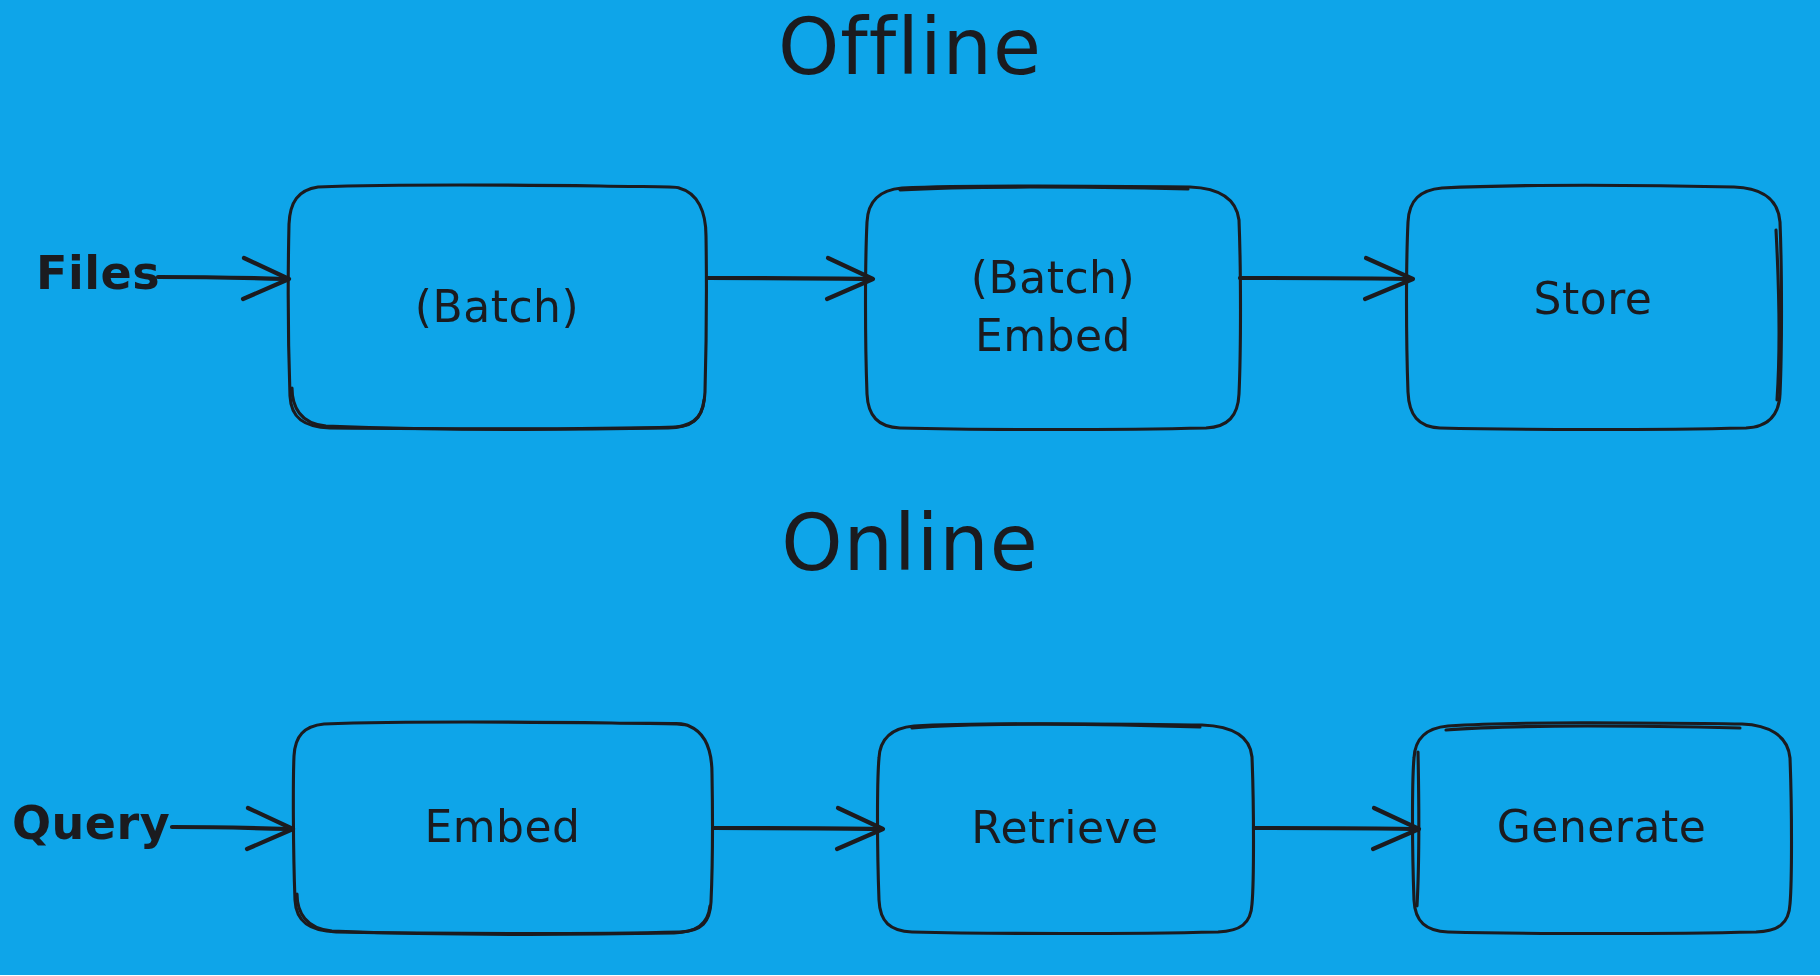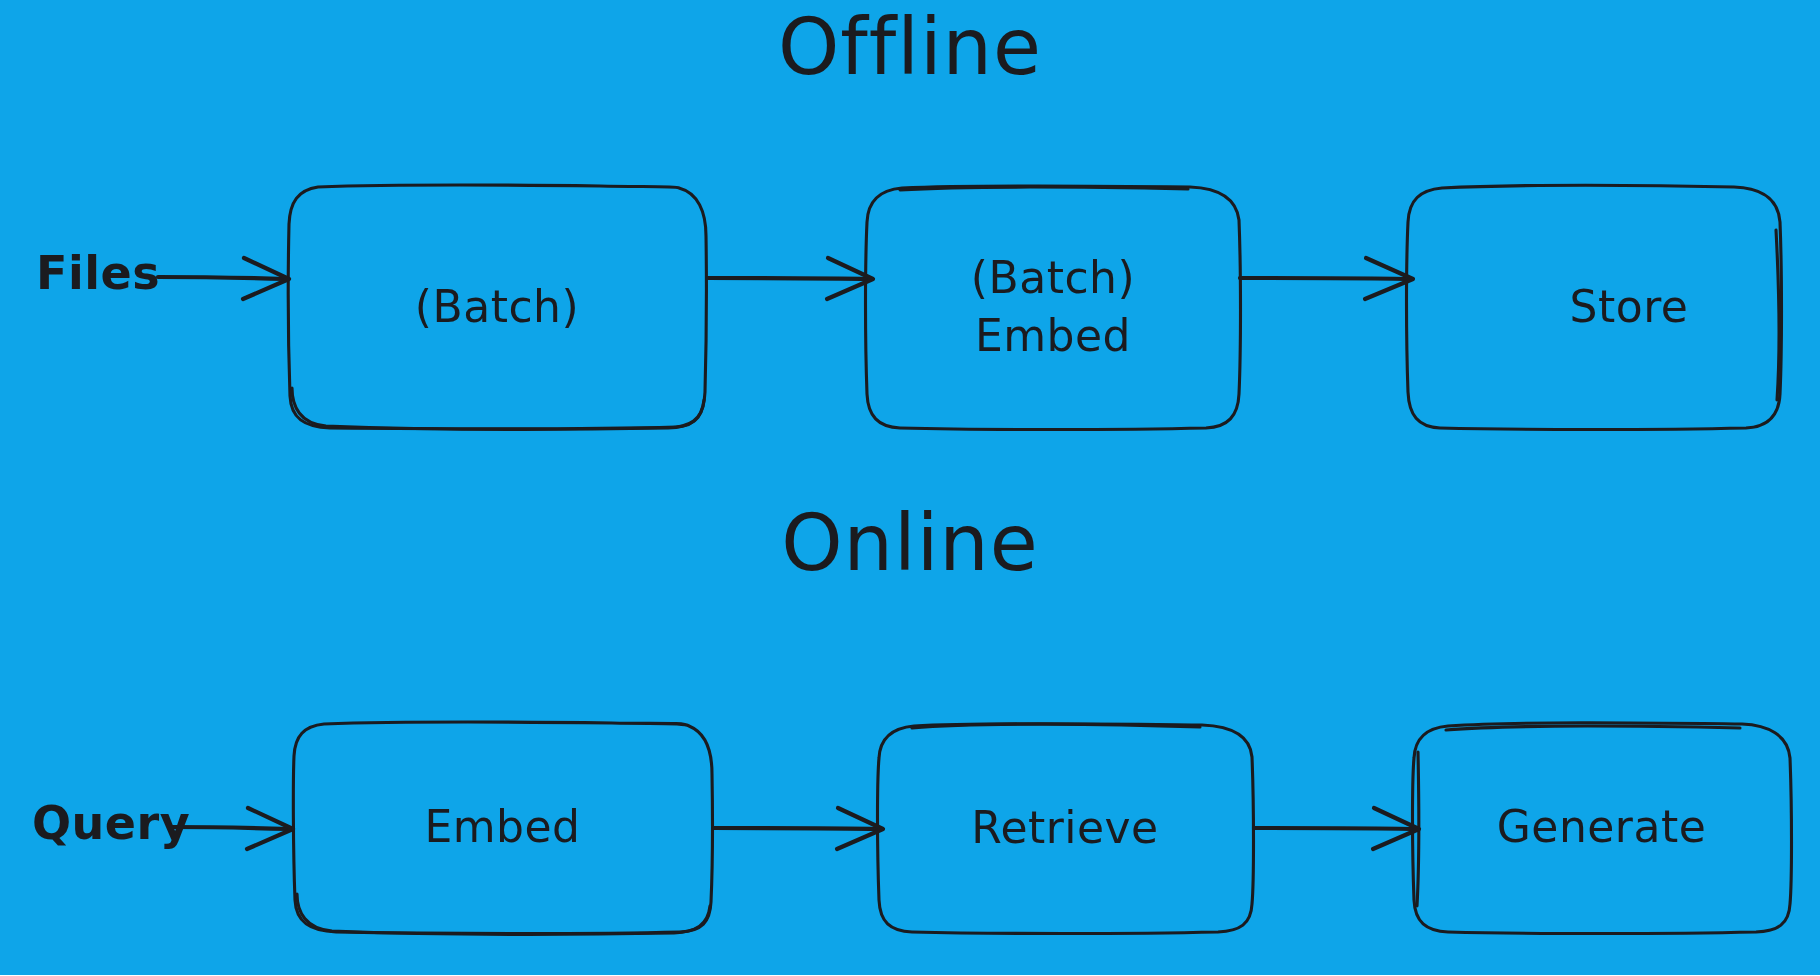--- a/index.html
+++ b/index.html
@@ -169,25 +169,25 @@
 
   <div class="node-label" style="left:288px; top:186px; width:418px; height:242px;">
     <span>(Batch)</span>
   </div>
 
   <div class="node-label" style="left:866px; top:186px; width:374px; height:242px;">
     <span>(Batch)</span>
     <span>Embed</span>
   </div>
 
-  <div class="node-label" style="left:1406px; top:186px; width:374px; height:242px;padding-left:36px;">
+  <div class="node-label" style="left:1406px; top:178px; width:374px; height:242px;">
     <span>Store</span>
   </div>
 
-  <div class="edge-label" style="left:32px; top:800px;">Query</div>
+  <div class="edge-label" style="left:12px; top:800px;">Query</div>
 
   <div class="node-label" style="left:293px; top:723px; width:419px; height:209px;">
     <span>Embed</span>
   </div>
 
   <div class="node-label" style="left:878px; top:725px; width:374px; height:207px;text-align:right;">
     <span>Retrieve</span>
   </div>
 
   <div class="node-label" style="left:1413px; top:723px; width:377px; height:209px;">

